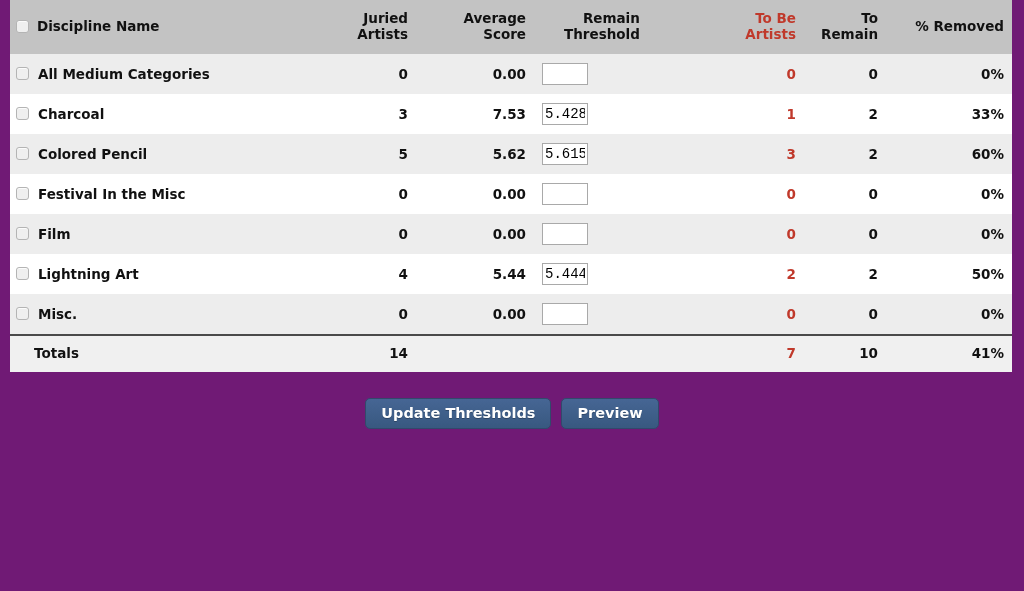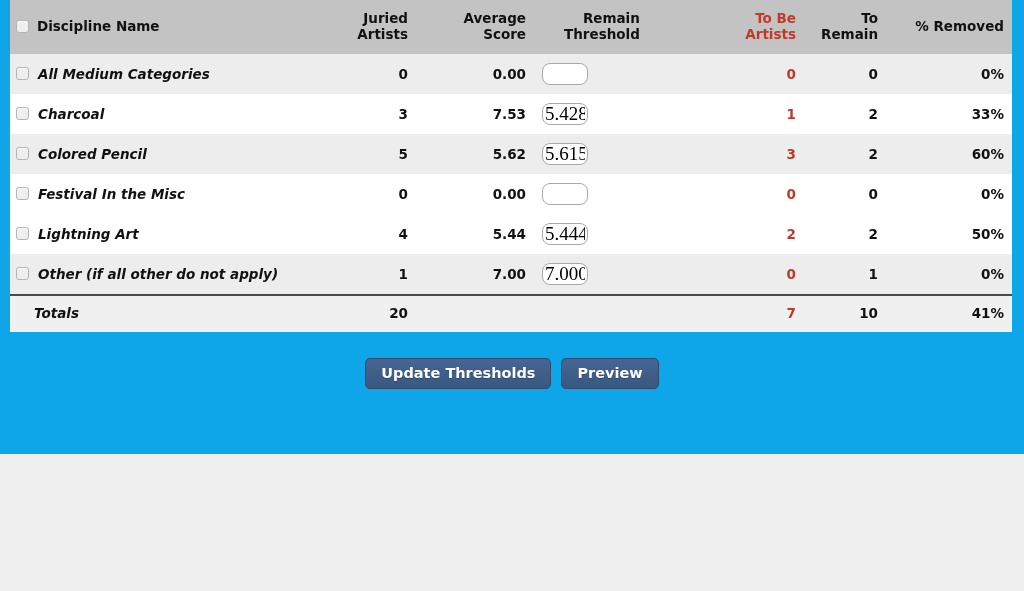--- a/index.html
+++ b/index.html
@@ -9,23 +9,23 @@
   body {
     width: 1024px;
     height: 591px;
     background: #f0f0f0;
     font-family: "DejaVu Sans", "Liberation Sans", sans-serif;
     -webkit-font-smoothing: antialiased;
     overflow: hidden;
   }
   .page {
     width: 1024px;
-    height: 454px;
+    height: 591px;
     position: relative;
-    background: #0ea5e9;
+    background: #701a75;
     box-sizing: border-box;
   }
   .table-wrap {
     padding: 0 12px 0 10px;
   }
   table.grid {
     width: 100%;
     border-collapse: collapse;
     table-layout: fixed;
   }
@@ -73,21 +73,20 @@
   tbody td.red { color: #c0392b; }
   td.name {
     text-align: left;
     padding-left: 0;
   }
   .name-flex {
     display: flex;
     align-items: center;
     gap: 9px;
     padding-left: 6px;
-    font-style: italic;
   }
   .name-text { line-height: 1.25; }
 
   
   .cbx {
     width: 13px;
     height: 13px;
     min-width: 13px;
     border: 1px solid #b4b4b4;
     border-radius: 3px;
@@ -97,27 +96,27 @@
     box-sizing: border-box;
   }
 
   
   .thr-cell { text-align: left; padding-left: 8px; }
   input.thr {
     width: 46px;
     height: 22px;
     border: 1px solid #a9a9a9;
     background: #ffffff;
-    font-family: Liberation Serif, serif;
-    font-size: 19px;
+    font-family: Liberation Mono, monospace;
+    font-size: 14px;
     font-weight: normal;
     color: #000;
     padding: 1px 2px;
     box-sizing: border-box;
-    border-radius: 8px;
+    border-radius: 0;
   }
 
   
   tbody tr.totals td {
     background: #f0f0f0;
     border-top: 2px solid #4a4a4a;
     padding-bottom: 10px;
   }
 
   
@@ -250,55 +249,69 @@
                 <span class="name-text">Festival In the Misc</span>
               </span>
             </td>
             <td class="num">0</td>
             <td class="num">0.00</td>
             <td class="thr-cell"><input class="thr" type="text" placeholder="" style=""></td>
             <td class="num red">0</td>
             <td class="num">0</td>
             <td class="num">0%</td>
           </tr>
+          <tr class="odd">
+            <td class="name">
+              <span class="name-flex">
+                <span class="cbx"></span>
+                <span class="name-text">Film</span>
+              </span>
+            </td>
+            <td class="num">0</td>
+            <td class="num">0.00</td>
+            <td class="thr-cell"><input class="thr" type="text" placeholder="" style=""></td>
+            <td class="num red">0</td>
+            <td class="num">0</td>
+            <td class="num">0%</td>
+          </tr>
           <tr class="even">
             <td class="name">
               <span class="name-flex">
                 <span class="cbx"></span>
                 <span class="name-text">Lightning Art</span>
               </span>
             </td>
             <td class="num">4</td>
             <td class="num">5.44</td>
             <td class="thr-cell"><input class="thr" type="text" placeholder="" value="5.444" style=""></td>
             <td class="num red">2</td>
             <td class="num">2</td>
             <td class="num">50%</td>
           </tr>
           <tr class="odd">
             <td class="name">
               <span class="name-flex">
                 <span class="cbx"></span>
-                <span class="name-text">Other (if all other do not apply)</span>
-              </span>
-            </td>
-            <td class="num">1</td>
-            <td class="num">7.00</td>
-            <td class="thr-cell"><input class="thr" type="text" placeholder="" value="7.000" style=""></td>
+                <span class="name-text">Misc.</span>
+              </span>
+            </td>
+            <td class="num">0</td>
+            <td class="num">0.00</td>
+            <td class="thr-cell"><input class="thr" type="text" placeholder="" style=""></td>
             <td class="num red">0</td>
-            <td class="num">1</td>
+            <td class="num">0</td>
             <td class="num">0%</td>
           </tr>
           <tr class="totals">
             <td class="name">
               <span class="name-flex" style="padding-left:24px">
                 <span class="name-text">Totals</span>
               </span>
             </td>
-            <td class="num">20</td>
+            <td class="num">14</td>
             <td class="num"></td>
             <td class="thr-cell"></td>
             <td class="num red">7</td>
             <td class="num">10</td>
             <td class="num">41%</td>
           </tr>
         </tbody>
     </table>
   </div>
 

